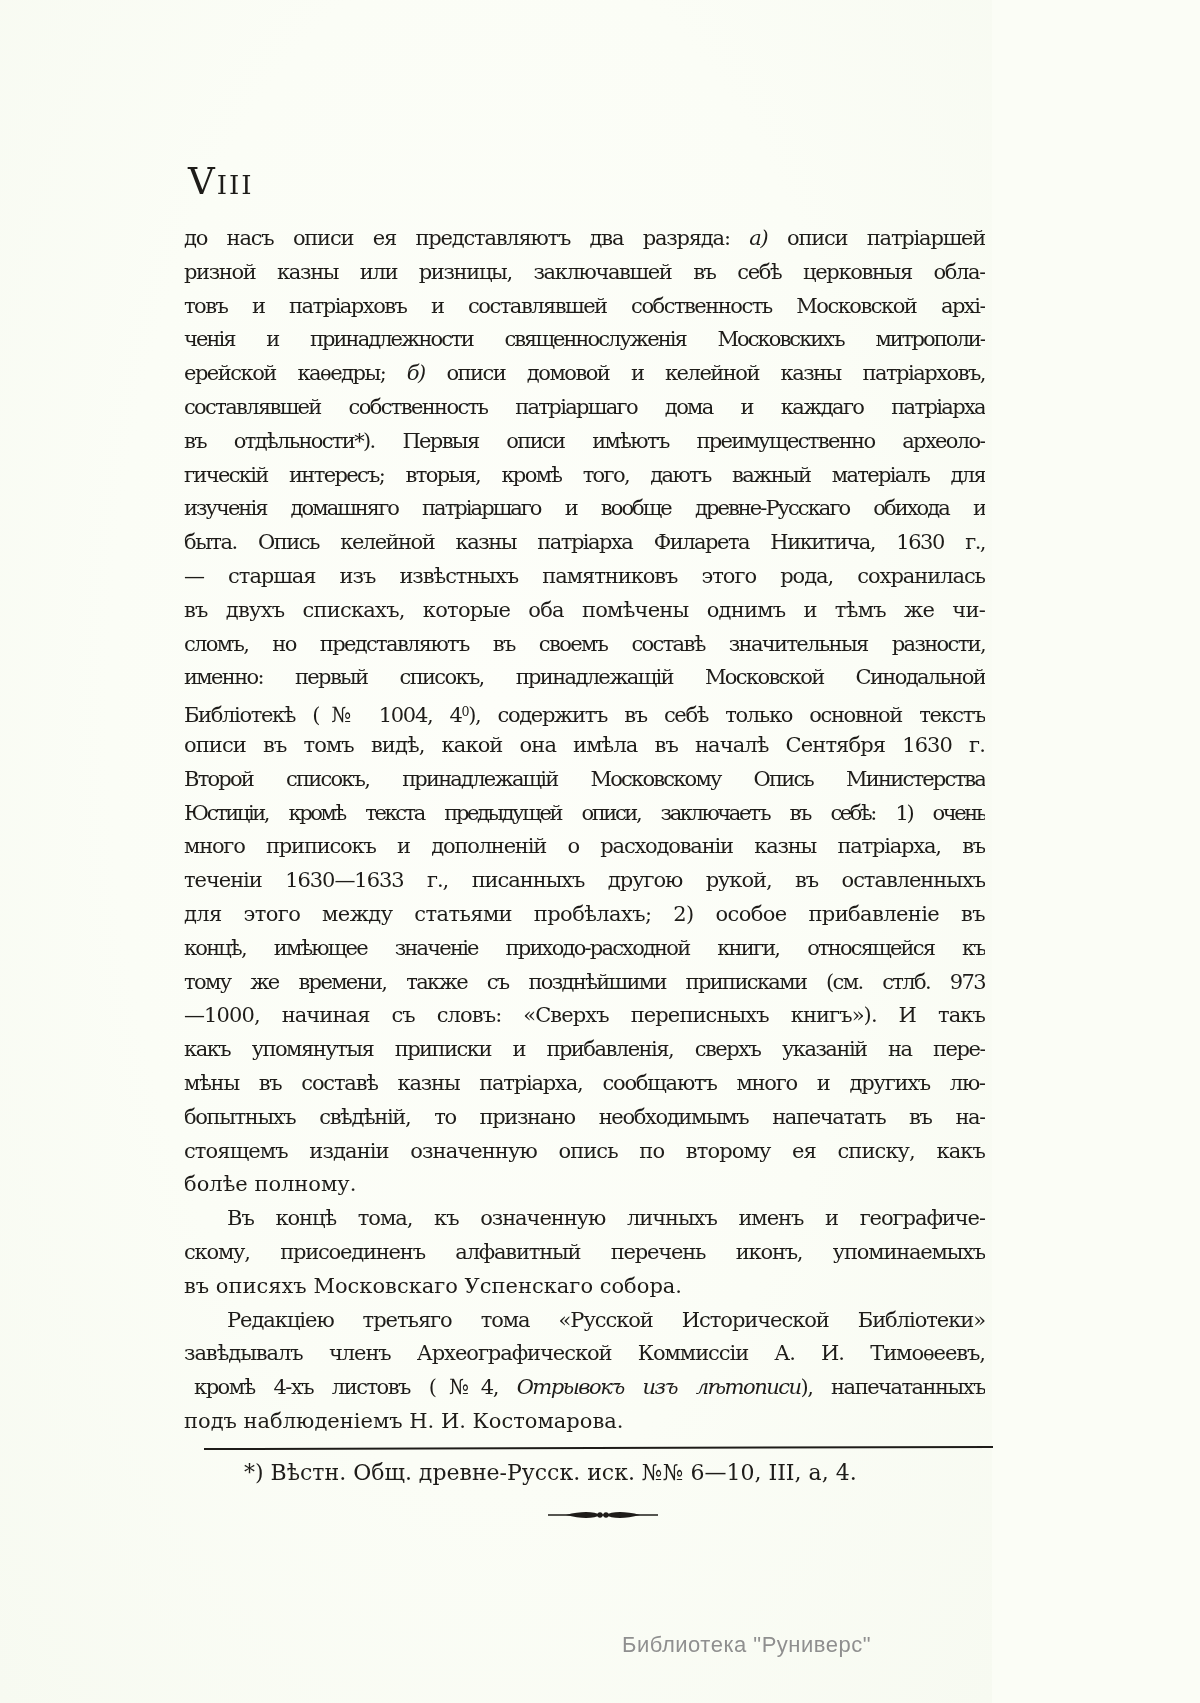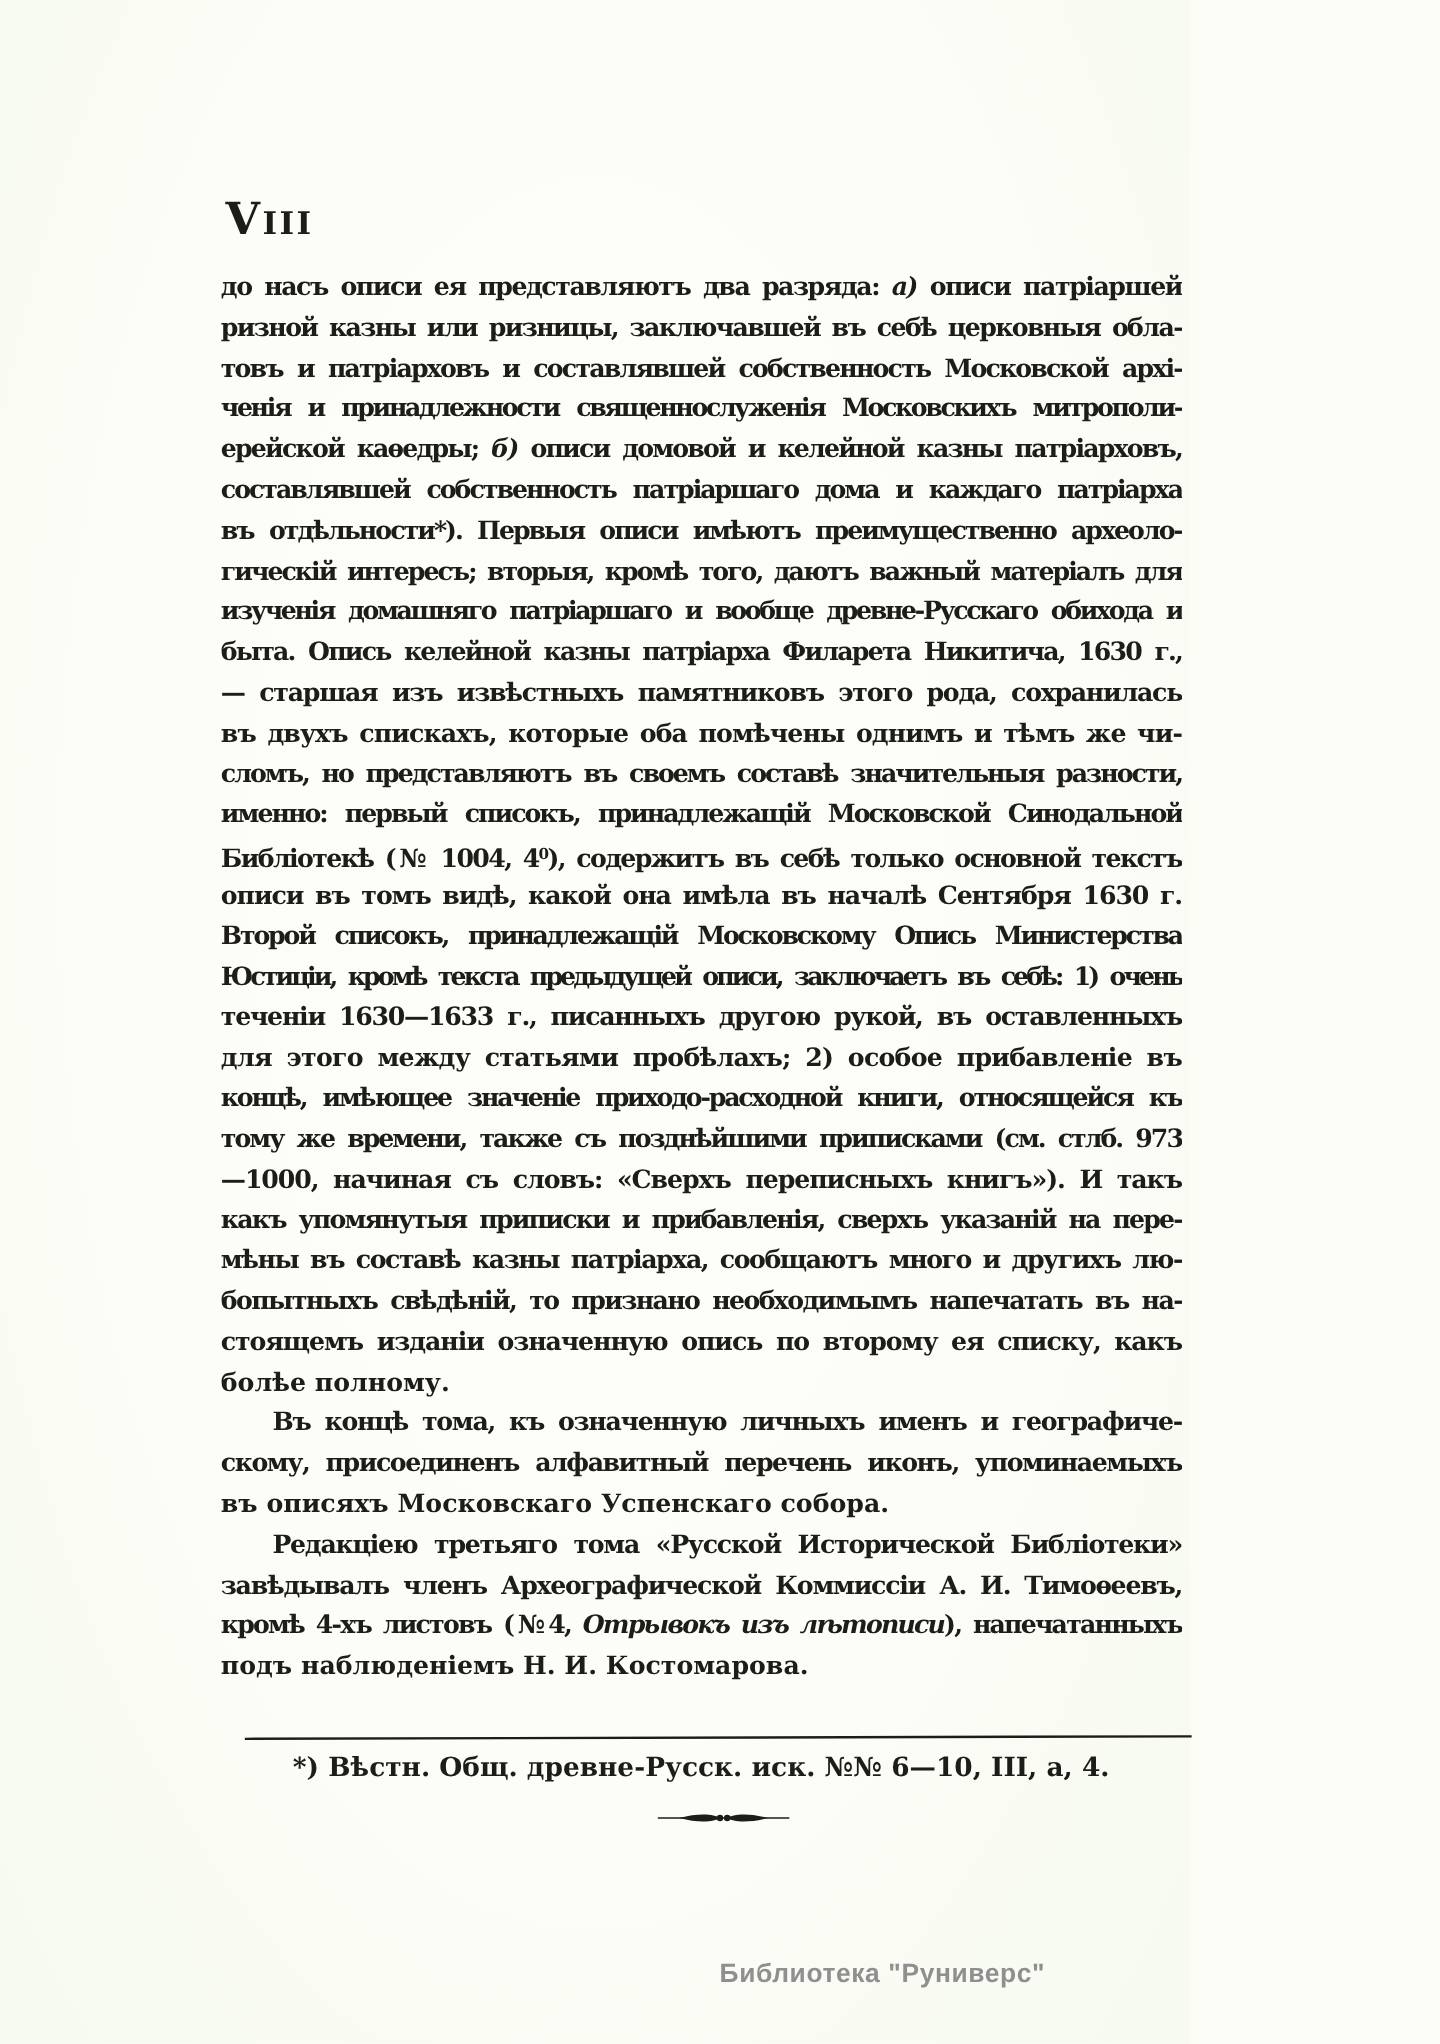--- a/index.html
+++ b/index.html
@@ -6,21 +6,20 @@
   body {
     width: 1200px; height: 1703px;
     background: var(--paper, #fbfdf6);
     overflow: hidden;
     font-family: "DejaVu Serif", "Liberation Serif", serif;
     color: var(--ink, #1e1c19);
   }
   .page {
     position: relative; width: 992px; height: 1703px;
     background: radial-gradient(ellipse at 50% 42%, #fdfef9 0%, #fbfdf6 55%, #f7faf1 100%);
-    font-weight: bold;
   }
   .pagenum {
     position: absolute; left: 188px; top: 160px;
     font-size: 26px; letter-spacing: 2px; line-height: 44px;
   }
   .pagenum::first-letter { font-size: 37px; }
   .bodytext {
     position: absolute; left: 184px; top: 222px; width: 801px;
     font-size: 21px;
   }
@@ -68,36 +67,37 @@
       <div class="line" style="letter-spacing: -1.95px;"><span>изученія домашняго патріаршаго и вообще древне-Русскаго обихода и</span></div>
       <div class="line" style="letter-spacing: -1.5px;"><span>быта. Опись келейной казны патріарха Филарета Никитича, 1630 г.,</span></div>
       <div class="line" style="letter-spacing: -1.05px;"><span>— старшая изъ извѣстныхъ памятниковъ этого рода, сохранилась</span></div>
       <div class="line" style="letter-spacing: -0.75px;"><span>въ двухъ спискахъ, которые оба помѣчены однимъ и тѣмъ же чи-</span></div>
       <div class="line" style="letter-spacing: -1.65px;"><span>сломъ, но представляютъ въ своемъ составѣ значительныя разности,</span></div>
       <div class="line" style="letter-spacing: -1.65px;"><span>именно: первый списокъ, принадлежащій Московской Синодальной</span></div>
       <div class="line" style="letter-spacing: -1.35px;"><span>Библіотекѣ (№ 1004, 4</span><span class="sup">0</span><span>), содержитъ въ себѣ только основной текстъ</span></div>
       <div class="line" style="letter-spacing: -0.9px;"><span>описи въ томъ видѣ, какой она имѣла въ началѣ Сентября 1630 г.</span></div>
       <div class="line" style="letter-spacing: -1.8px;"><span>Второй списокъ, принадлежащій Московскому Опись Министерства</span></div>
       <div class="line" style="letter-spacing: -2.4px;"><span>Юстиціи, кромѣ текста предыдущей описи, заключаетъ въ себѣ: 1) очень</span></div>
+      <div class="line" style="letter-spacing: -1.2px;"><span>много приписокъ и дополненій о расходованіи казны патріарха, въ</span></div>
       <div class="line" style="letter-spacing: -1.05px;"><span>теченіи 1630—1633 г., писанныхъ другою рукой, въ оставленныхъ</span></div>
       <div class="line" style="letter-spacing: -0.6px;"><span>для этого между статьями пробѣлахъ; 2) особое прибавленіе въ</span></div>
       <div class="line" style="letter-spacing: -1.8px;"><span>концѣ, имѣющее значеніе приходо-расходной книги, относящейся къ</span></div>
       <div class="line" style="letter-spacing: -1.65px;"><span>тому же времени, также съ позднѣйшими приписками (см. стлб. 973</span></div>
       <div class="line" style="letter-spacing: -0.9px;"><span>—1000, начиная съ словъ: «Сверхъ переписныхъ книгъ»). И такъ</span></div>
       <div class="line" style="letter-spacing: -1.5px;"><span>какъ упомянутыя приписки и прибавленія, сверхъ указаній на пере-</span></div>
       <div class="line" style="letter-spacing: -1.2px;"><span>мѣны въ составѣ казны патріарха, сообщаютъ много и другихъ лю-</span></div>
       <div class="line" style="letter-spacing: -1.35px;"><span>бопытныхъ свѣдѣній, то признано необходимымъ напечатать въ на-</span></div>
       <div class="line" style="letter-spacing: -0.9px;"><span>стоящемъ изданіи означенную опись по второму ея списку, какъ</span></div>
       <div class="line end"><span>болѣе полному.</span></div>
       <div class="line ind" style="letter-spacing: -1.05px;"><span>Въ концѣ тома, къ означенную личныхъ именъ и географиче-</span></div>
       <div class="line" style="letter-spacing: -1.2px;"><span>скому, присоединенъ алфавитный перечень иконъ, упоминаемыхъ</span></div>
       <div class="line end"><span>въ описяхъ Московскаго Успенскаго собора.</span></div>
       <div class="line ind" style="letter-spacing: -1.05px;"><span>Редакціею третьяго тома «Русской Исторической Библіотеки»</span></div>
       <div class="line" style="letter-spacing: -1.05px;"><span>завѣдывалъ членъ Археографической Коммиссіи А. И. Тимоѳеевъ,</span></div>
-      <div class="line" style="letter-spacing: -1.5px;"><span>кромѣ 4-хъ листовъ (№4, </span><span class="it">Отрывокъ изъ лѣтописи</span><span>), напечатанныхъ</span></div>
+      <div class="line" style="letter-spacing: -1.5px; margin-left: 10px;"><span>кромѣ 4-хъ листовъ (№4, </span><span class="it">Отрывокъ изъ лѣтописи</span><span>), напечатанныхъ</span></div>
       <div class="line end"><span>подъ наблюденіемъ Н. И. Костомарова.</span></div>
     </div>
 
   <div class="fnrule"></div>
   <div class="footnote">*) Вѣстн. Общ. древне-Русск. иск. №№ 6—10, III, а, 4.</div>
 
   <div class="ornament">
     <svg width="110" height="18" viewBox="0 0 110 18" xmlns="http://www.w3.org/2000/svg">
       <line x1="0" y1="9" x2="110" y2="9" stroke="#1e1c19" stroke-width="1.3"></line>
       <path d="M18,9 C34,4.6 47,5.6 52,9 C47,12.4 34,13.4 18,9 Z" fill="#1e1c19"></path>

